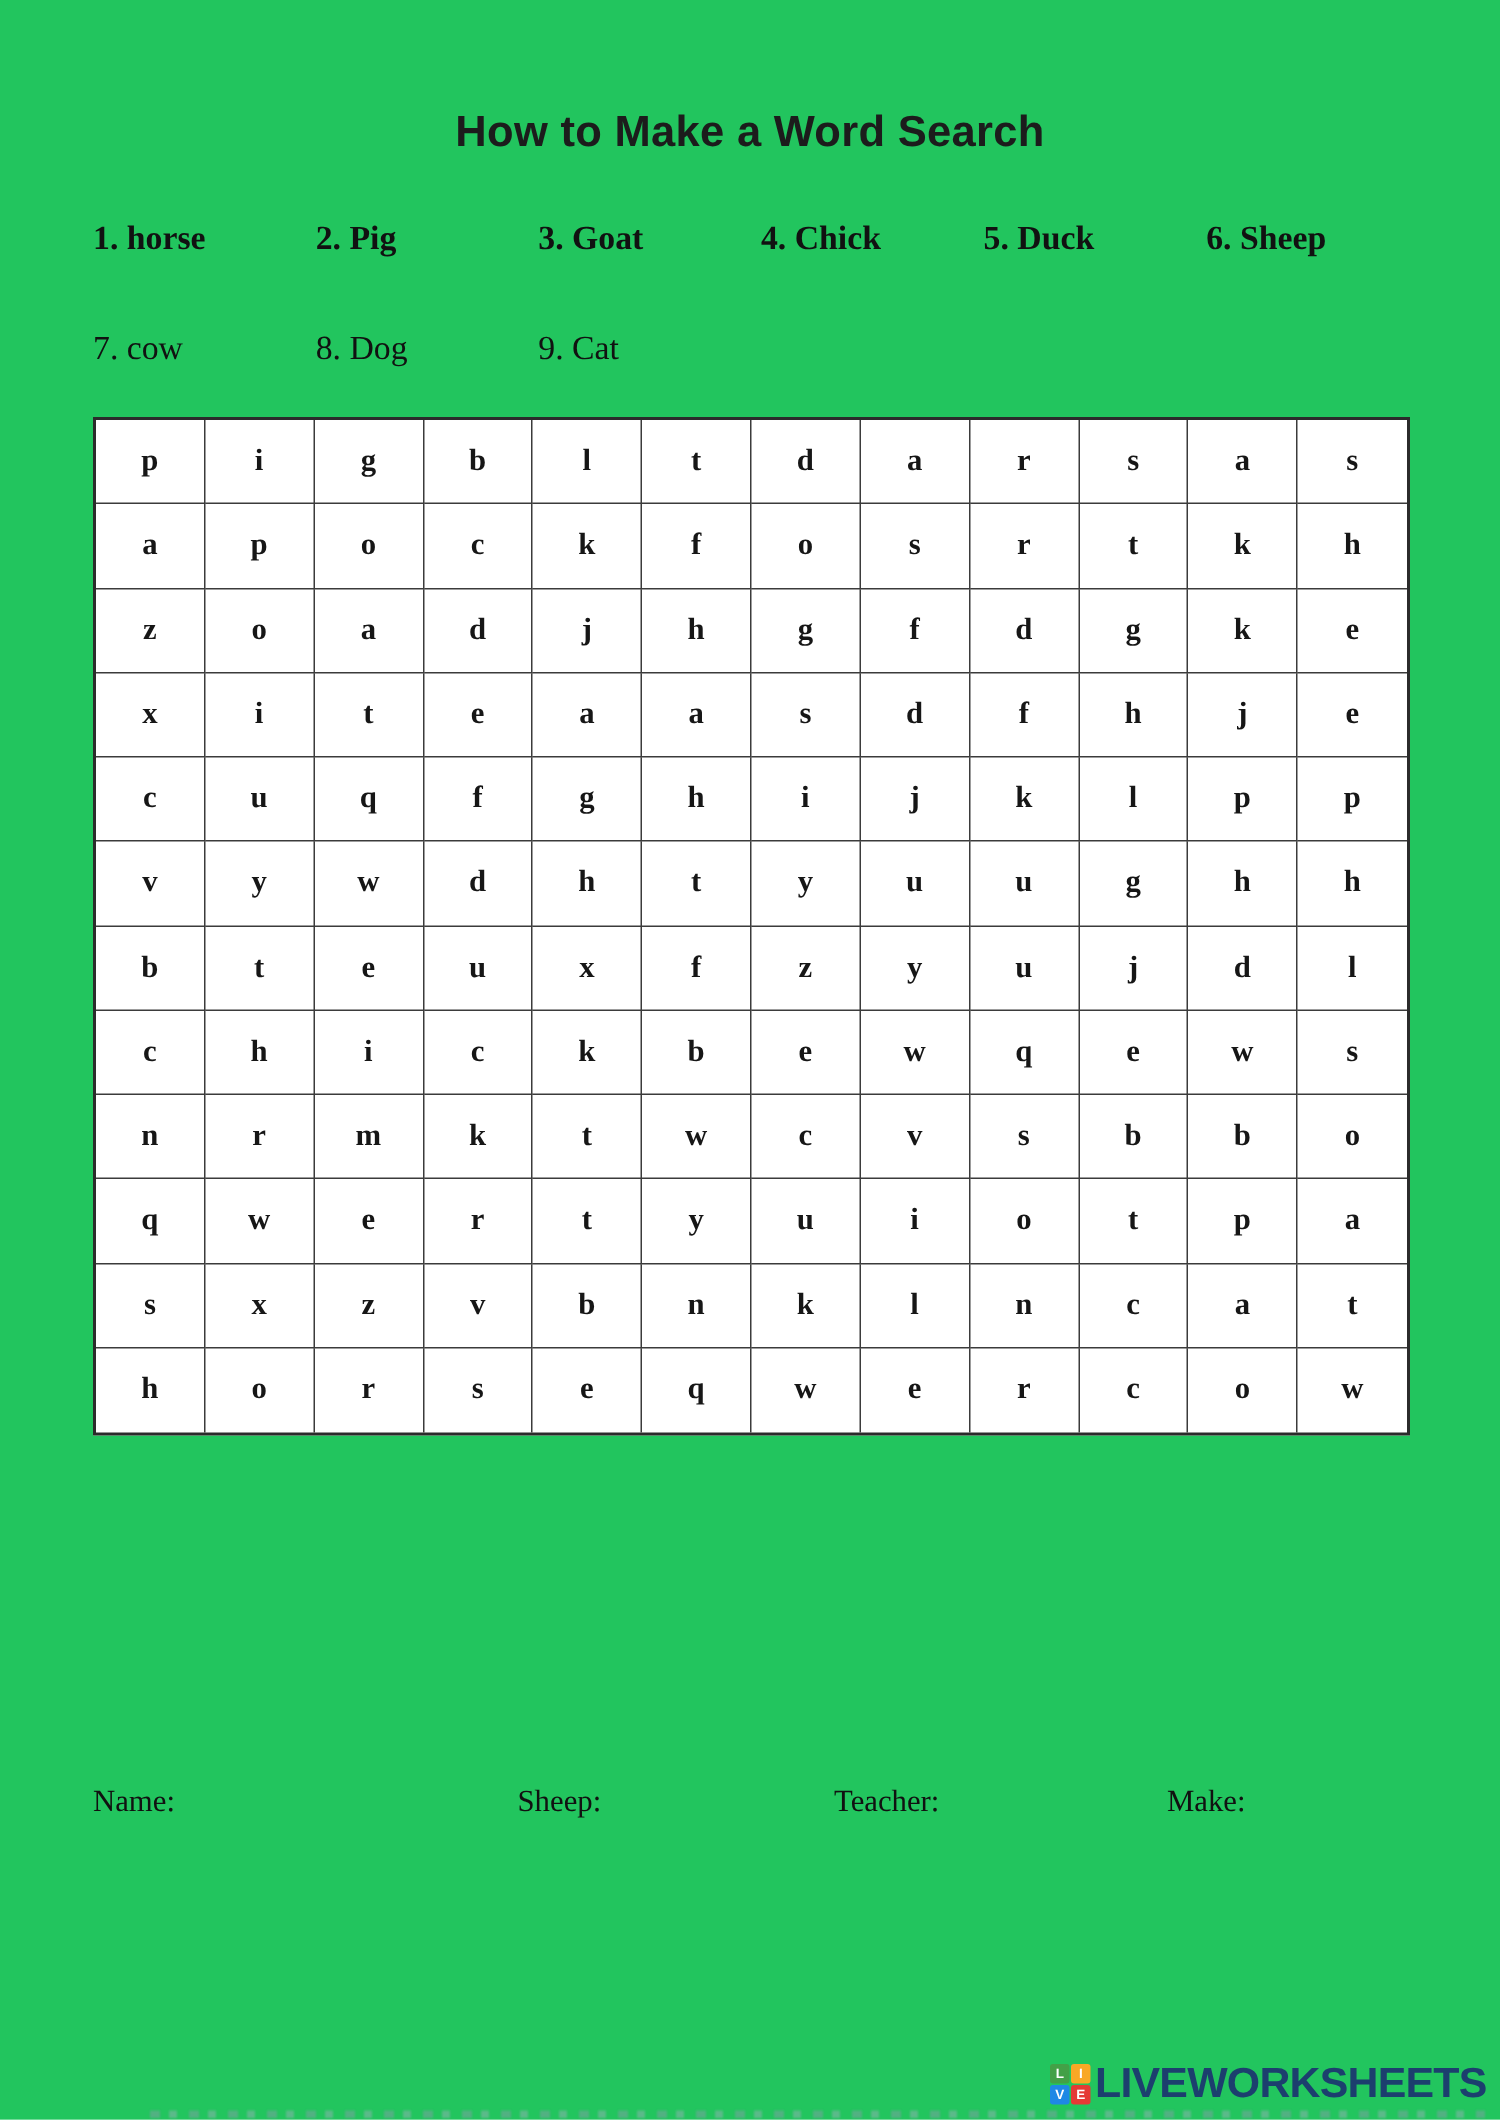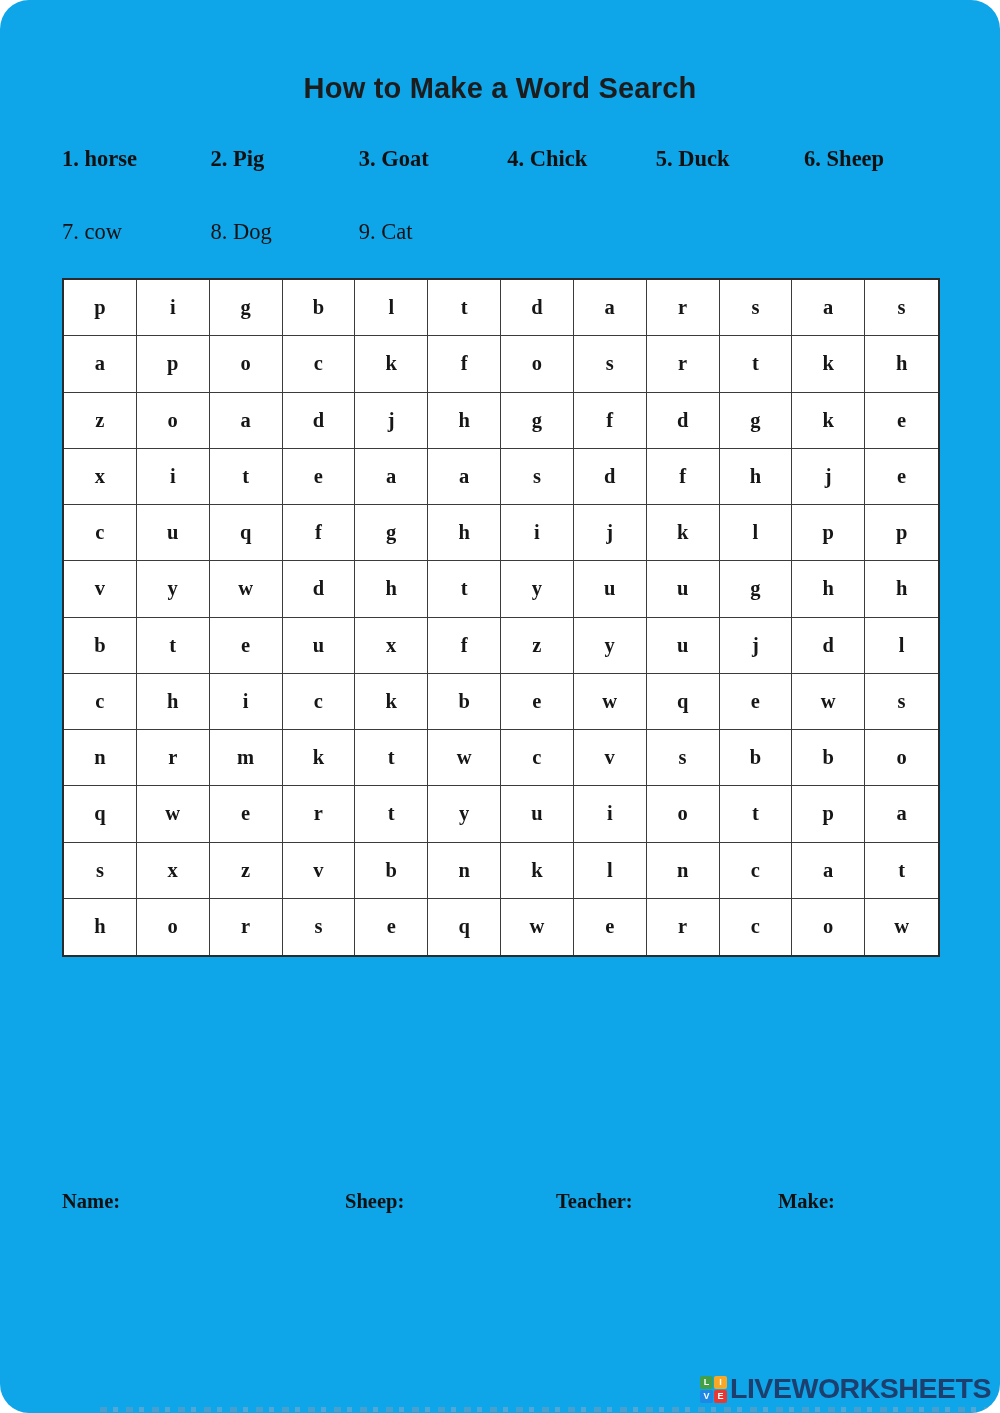--- a/index.html
+++ b/index.html
@@ -1,26 +1,25 @@
 <!DOCTYPE html>
 <html><head>
 <meta charset="utf-8">
 <style>
   * { margin: 0; padding: 0; box-sizing: border-box; }
   body { background: #ffffff; }
   .page {
     position: relative;
     width: 1000px;
     height: 1413px;
-    background: #0ea5e9;
+    background: #22c55e;
     font-family: "Liberation Serif", serif;
     color: #1a1a1a;
     overflow: hidden;
     margin: 0 auto;
-    border-radius: 29px;
   }
   .page-title {
     position: absolute;
     top: 72px;
     left: 0;
     width: 100%;
     text-align: center;
     font-family: "Liberation Sans", sans-serif;
     font-size: 29px;
     font-weight: 600;
@@ -66,21 +65,21 @@
   }
   .grid-cell:nth-child(12n) { border-right: none; }
   .grid-cell:nth-child(n+133) { border-bottom: none; }
   .footer-fields {
     position: absolute;
     top: 1190px;
     left: 0;
     width: 100%;
     height: 30px;
     font-size: 20.5px;
-    font-weight: bold;
+    font-weight: normal;
     color: #111;
   }
   .footer-field { position: absolute; top: 0; }
   .field-name    { left: 62px; }
   .field-class   { left: 345px; }
   .field-teacher { left: 528px; margin-left: 28px; }
   .field-date    { left: 778px; }
   .brand {
     position: absolute;
     top: 1372px;

